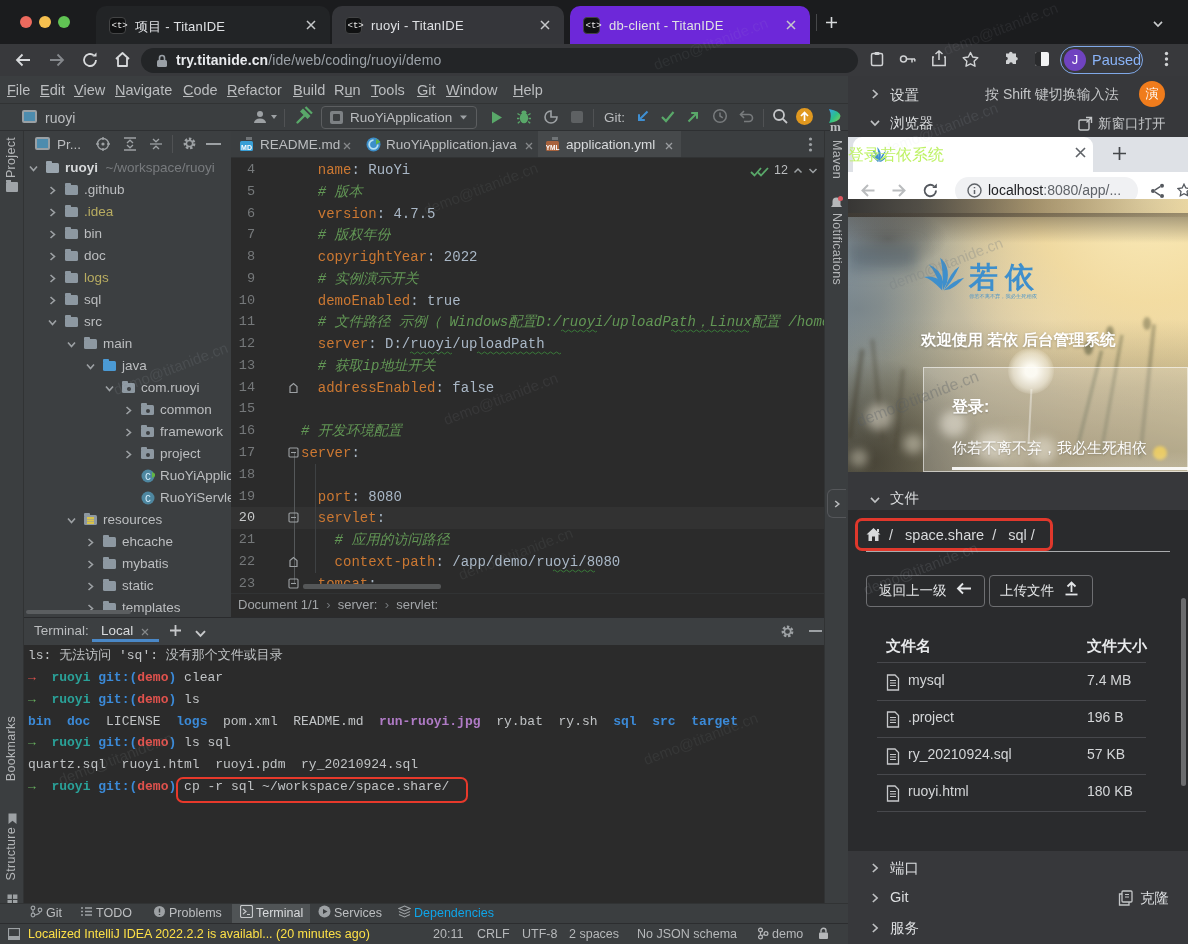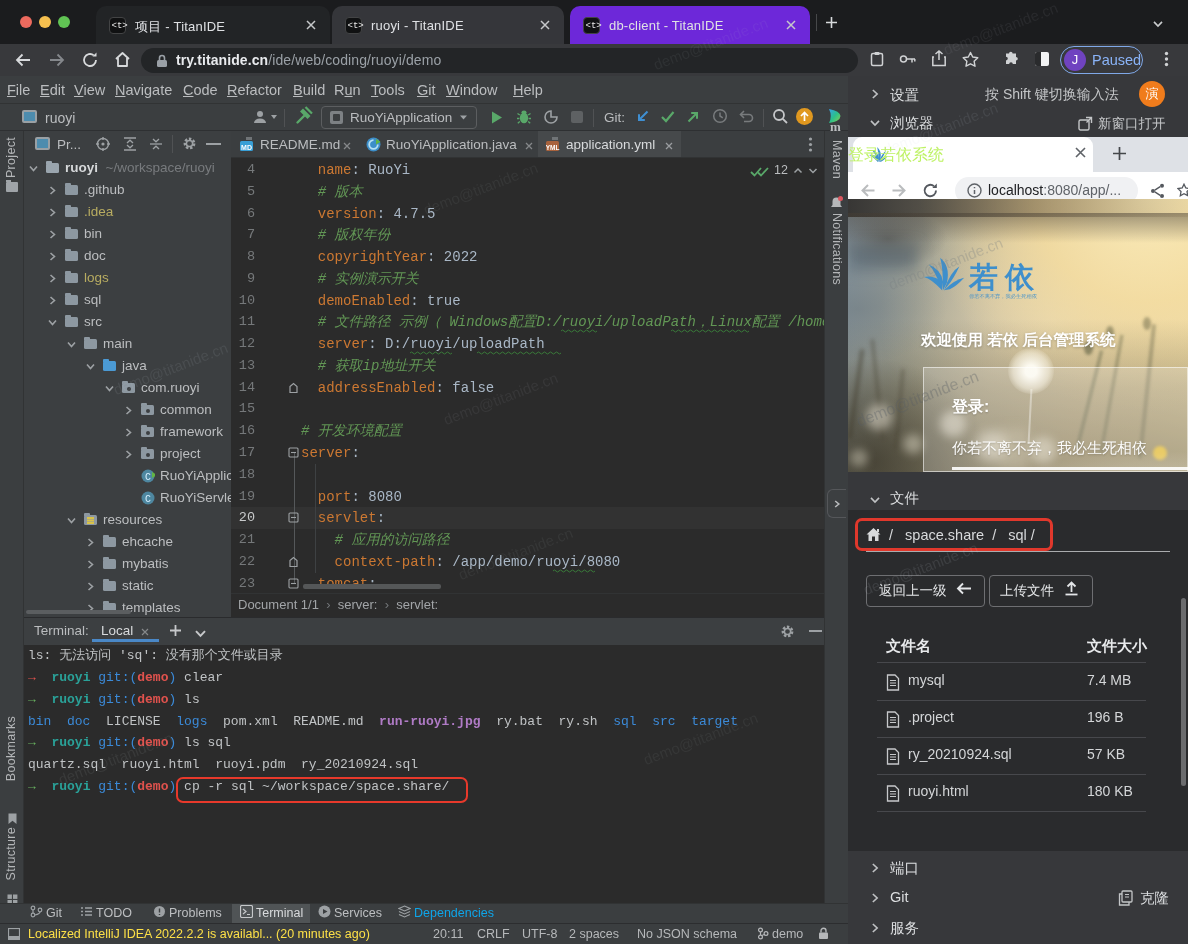--- a/index.html
+++ b/index.html
@@ -9,21 +9,21 @@
 .tab{position:absolute;top:6px;height:38px;border-radius:10px 10px 0 0;font-size:13px;color:#dfe1e4}
 .tab .ttl{position:absolute;left:39px;top:12px;white-space:nowrap;letter-spacing:.2px}
 .mi{position:absolute;top:6px;font-size:14.5px;color:#bbbdbf}
 .mi u{text-decoration:underline}
 .vlab{writing-mode:vertical-rl;color:#b4b6b8;font-size:12.5px;letter-spacing:.3px;position:absolute}
 .trow{position:absolute;height:22px;line-height:22px;font-size:13.5px;color:#bcbec0;white-space:nowrap}
 .cl{position:absolute;height:22px;line-height:22px;white-space:pre;font-family:"Liberation Mono",monospace;font-size:14px;color:#a9b7c6}
 .ln{position:absolute;width:24px;text-align:right;color:#75787a;font-family:"Liberation Mono",monospace;font-size:13.5px;height:22px;line-height:22px}
 .k{color:#cc7832}.cm{color:#629755;font-style:italic}
 .tl{position:absolute;white-space:pre;font-family:"Liberation Mono",monospace;font-size:13px;color:#c0c3c5;height:22px;line-height:22px}
-.tblue{color:#3b8ad8;font-weight:normal}.tred{color:#e0524d;font-weight:bold}.tteal{color:#2aa198;font-weight:bold}.tmag{color:#b07bc6;font-weight:bold}
+.tblue{color:#3b8ad8;font-weight:bold}.tred{color:#e0524d;font-weight:bold}.tteal{color:#2aa198;font-weight:bold}.tmag{color:#b07bc6;font-weight:bold}
 .wm{position:absolute;color:rgba(200,206,212,.08);font-size:15px;transform:rotate(-21deg);white-space:nowrap}
 .fld{position:absolute;top:6px;width:13px;height:10px;background:#8d98a1;border-radius:1.5px}
 .fld:before{content:"";position:absolute;left:0;top:-2.5px;width:5.5px;height:3px;background:inherit;border-radius:1px 1px 0 0}
 .frow{position:absolute;left:848px;width:340px;height:37px;color:#d4d6d8;font-size:14px}
 .fsep{position:absolute;width:269px;height:1px;background:#47484c}
 .sechead{position:absolute;color:#dcdee0;font-size:14.5px}
 </style></head>
 <body>
 <div class="abs" style="left:0;top:0;width:1188px;height:44px;background:#1b1c1e"></div>
 <div class="abs" style="left:20px;top:16px;width:12px;height:12px;border-radius:50%;background:#ed6a5e"></div>

